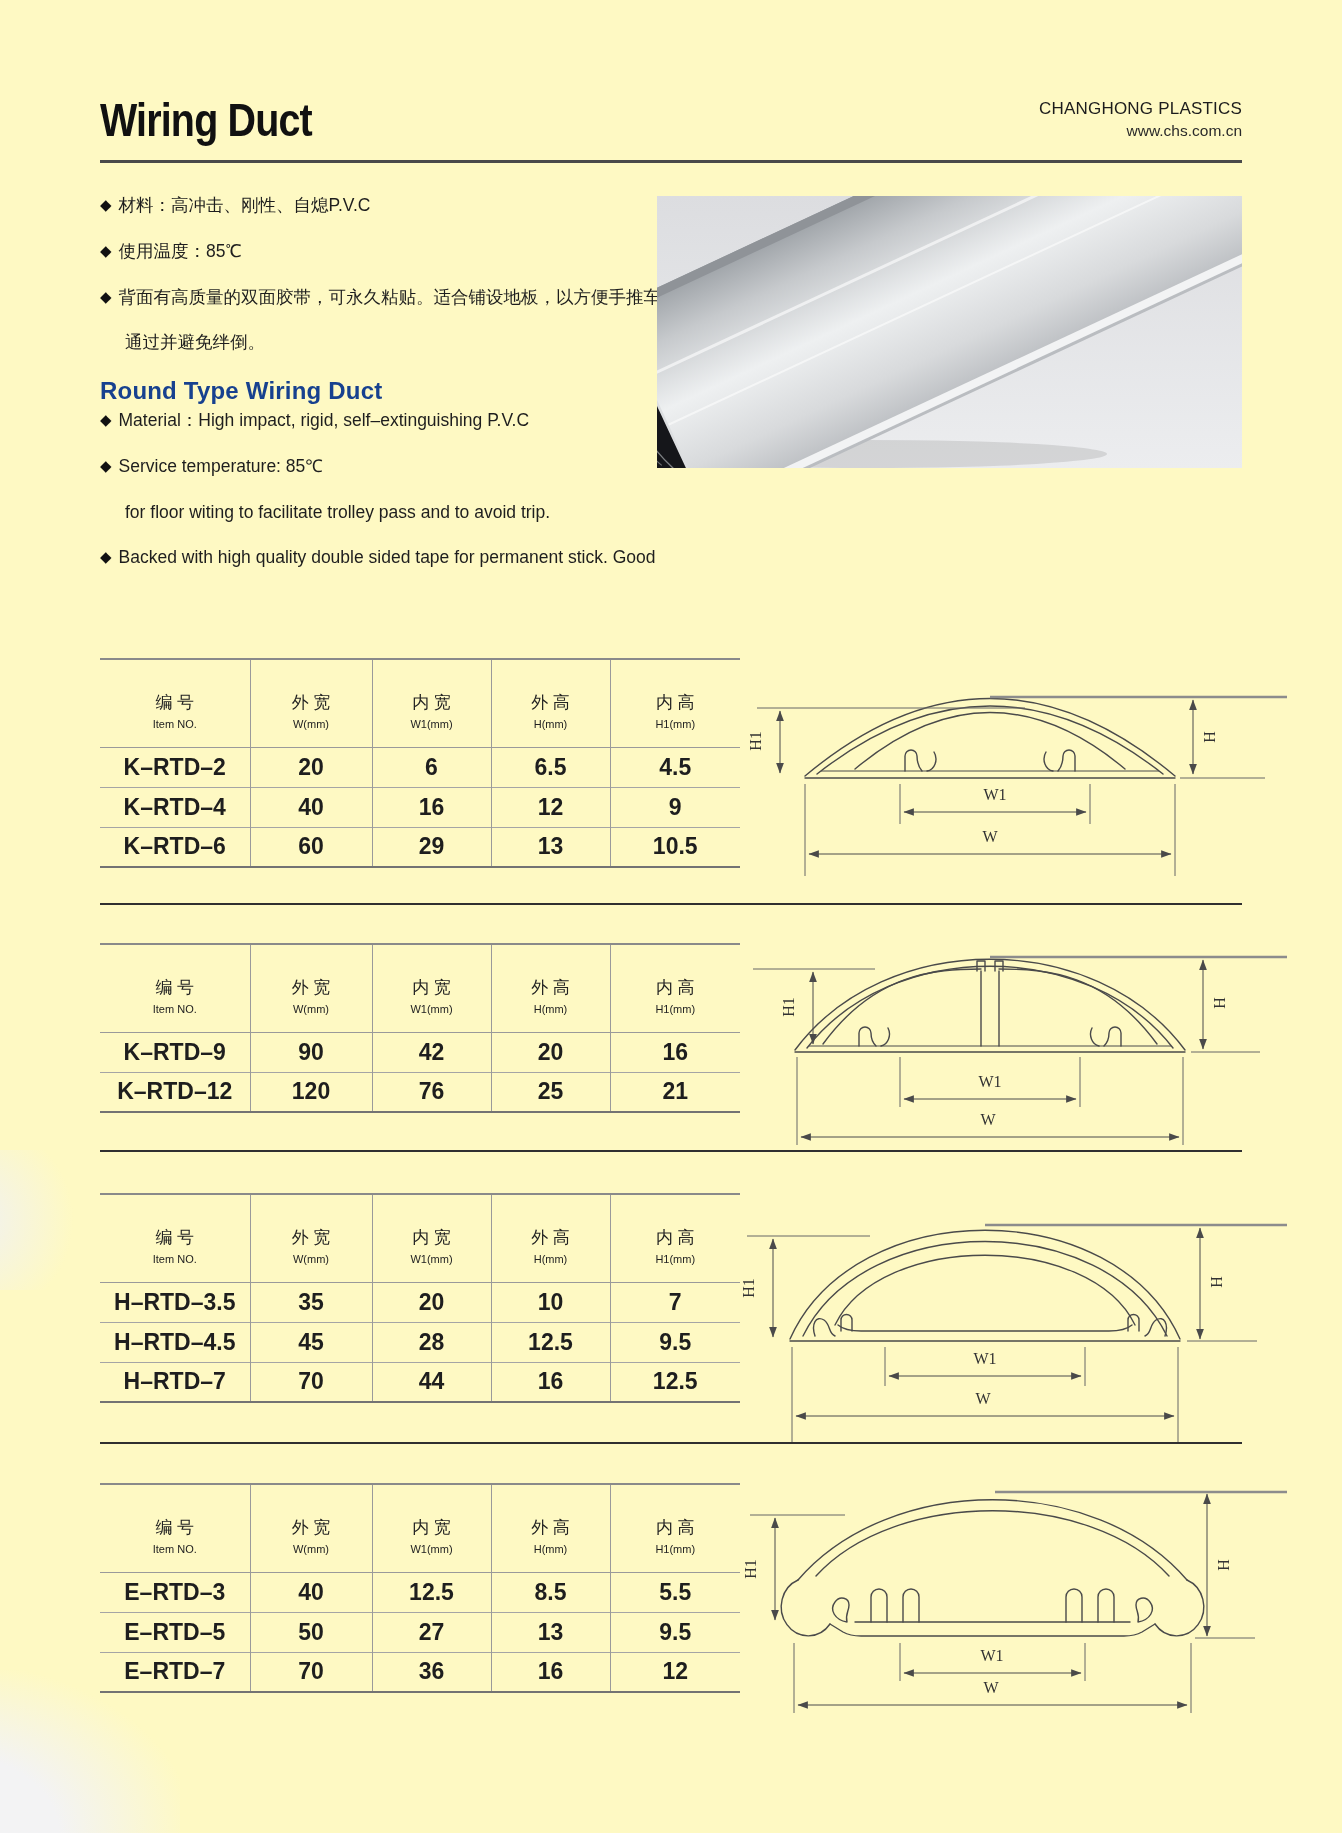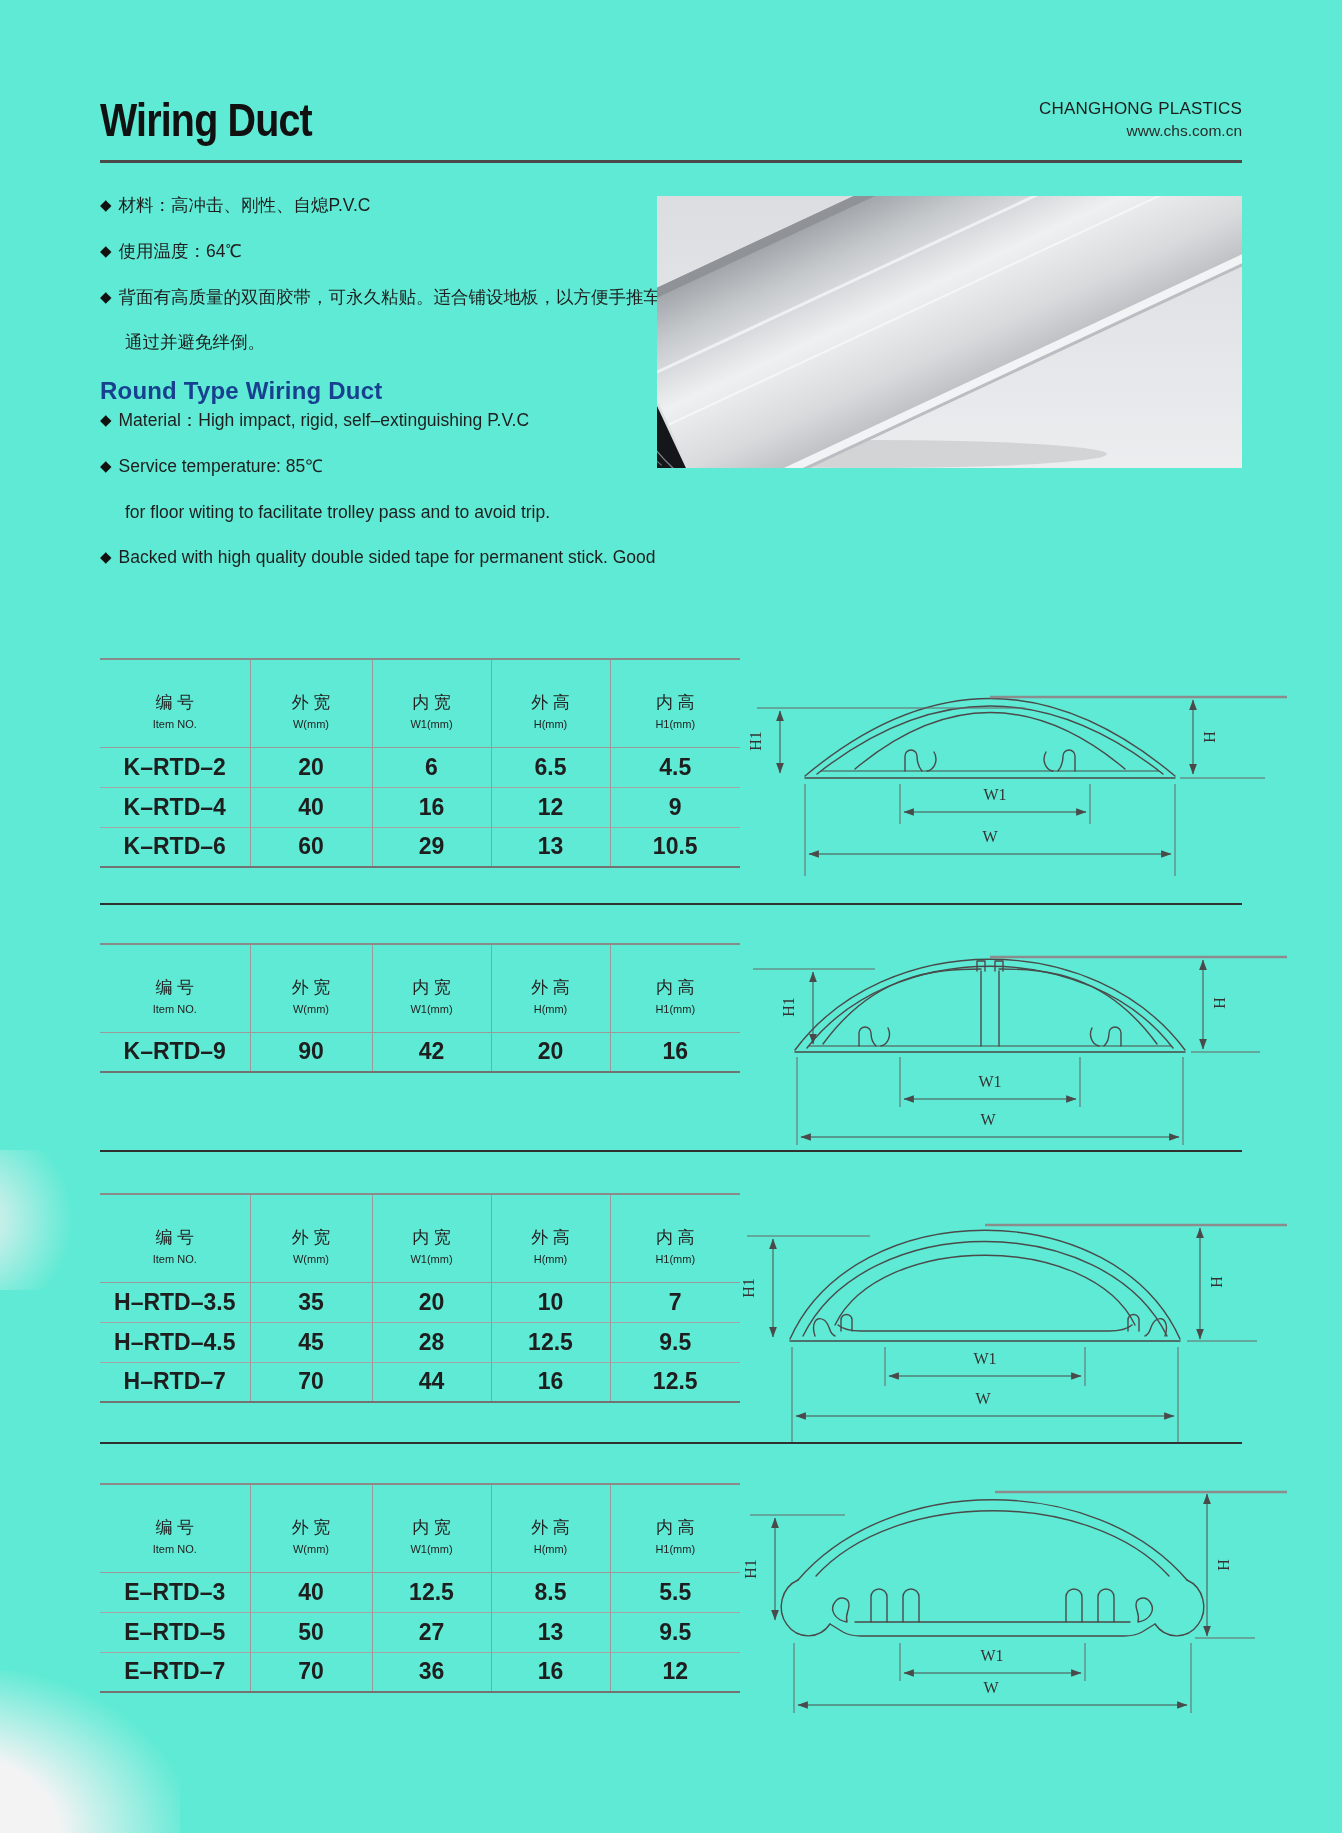--- a/index.html
+++ b/index.html
@@ -1,16 +1,16 @@
 <!DOCTYPE html>
 <html><head>
 <meta charset="utf-8">
 <style>
   html,body{margin:0;padding:0;background:#fff;}
-  .page{position:relative;width:1342px;height:1833px;background:#5eead4;overflow:hidden;
+  .page{position:relative;width:1342px;height:1833px;background:#fef9c3;overflow:hidden;
         font-family:"Liberation Sans",sans-serif;color:#1f1f1f;}
 
   
   .title{position:absolute;left:100px;top:92px;font-size:47px;font-weight:bold;
          letter-spacing:-1px;transform:scaleX(.84);transform-origin:left center;color:#111;}
   .co{position:absolute;right:100px;top:98px;text-align:right;line-height:22px;}
   .co .nm{font-size:17px;color:#1c1c1c;letter-spacing:.2px;}
   .co .web{font-size:15.5px;color:#2a2a2a;}
   .rule{position:absolute;left:100px;top:160px;width:1142px;height:3px;background:#4a4a4a;}
 
@@ -83,21 +83,21 @@
     <div class="nm">CHANGHONG PLASTICS</div>
     <div class="web">www.chs.com.cn</div>
   </div>
   <div class="rule"></div>
 
   <div class="intro">
     <div class="bl">
       <span class="dm">◆</span><span>材料：高冲击、刚性、自熄P.V.C</span>
     </div>
     <div class="bl">
-      <span class="dm">◆</span><span>使用温度：64℃</span>
+      <span class="dm">◆</span><span>使用温度：85℃</span>
     </div>
     <div class="bl">
       <span class="dm">◆</span><span>背面有高质量的双面胶带，可永久粘贴。适合铺设地板，以方便手推车</span>
     </div>
     <div class="bl cont">通过并避免绊倒。</div>
 
     <div class="h-en">Round Type Wiring Duct</div>
     <div class="bl">
       <span class="dm">◆</span><span>Material：High impact, rigid, self–extinguishing P.V.C</span>
     </div>
@@ -243,20 +243,27 @@
           </th>
         </tr>
       </thead>
     <tbody>
         <tr>
           <td>K–RTD–9</td>
           <td>90</td>
           <td>42</td>
           <td>20</td>
           <td>16</td>
+        </tr>
+        <tr>
+          <td>K–RTD–12</td>
+          <td>120</td>
+          <td>76</td>
+          <td>25</td>
+          <td>21</td>
         </tr>
       </tbody>
   </table>
 
   <svg class="diag" style="left:695px;top:945px" width="600" height="205" viewBox="0 0 600 205">
     <path class="pf" d="M100,105 C190,-16 400,-16 490,105"></path>
     <path class="pf" d="M112,103 C196,-6 394,-6 478,103"></path>
     <path class="pf" d="M128,99 C180,28 240,24 286,24"></path>
     <path class="pf" d="M304,24 C352,24 410,28 462,99"></path>
     <path class="pf" d="M286,101 V26"></path>

